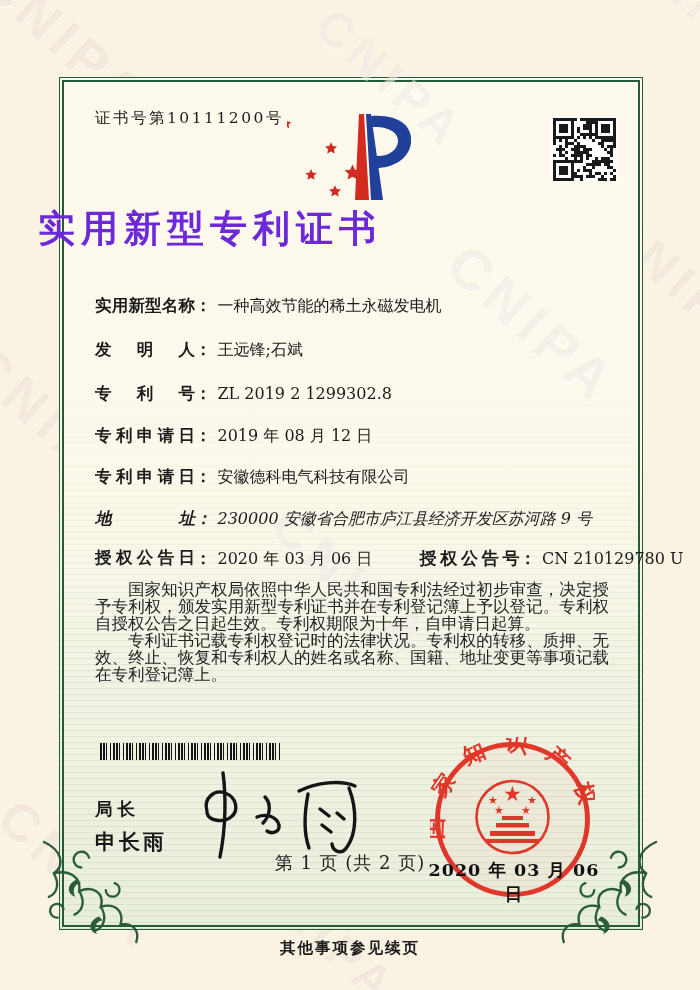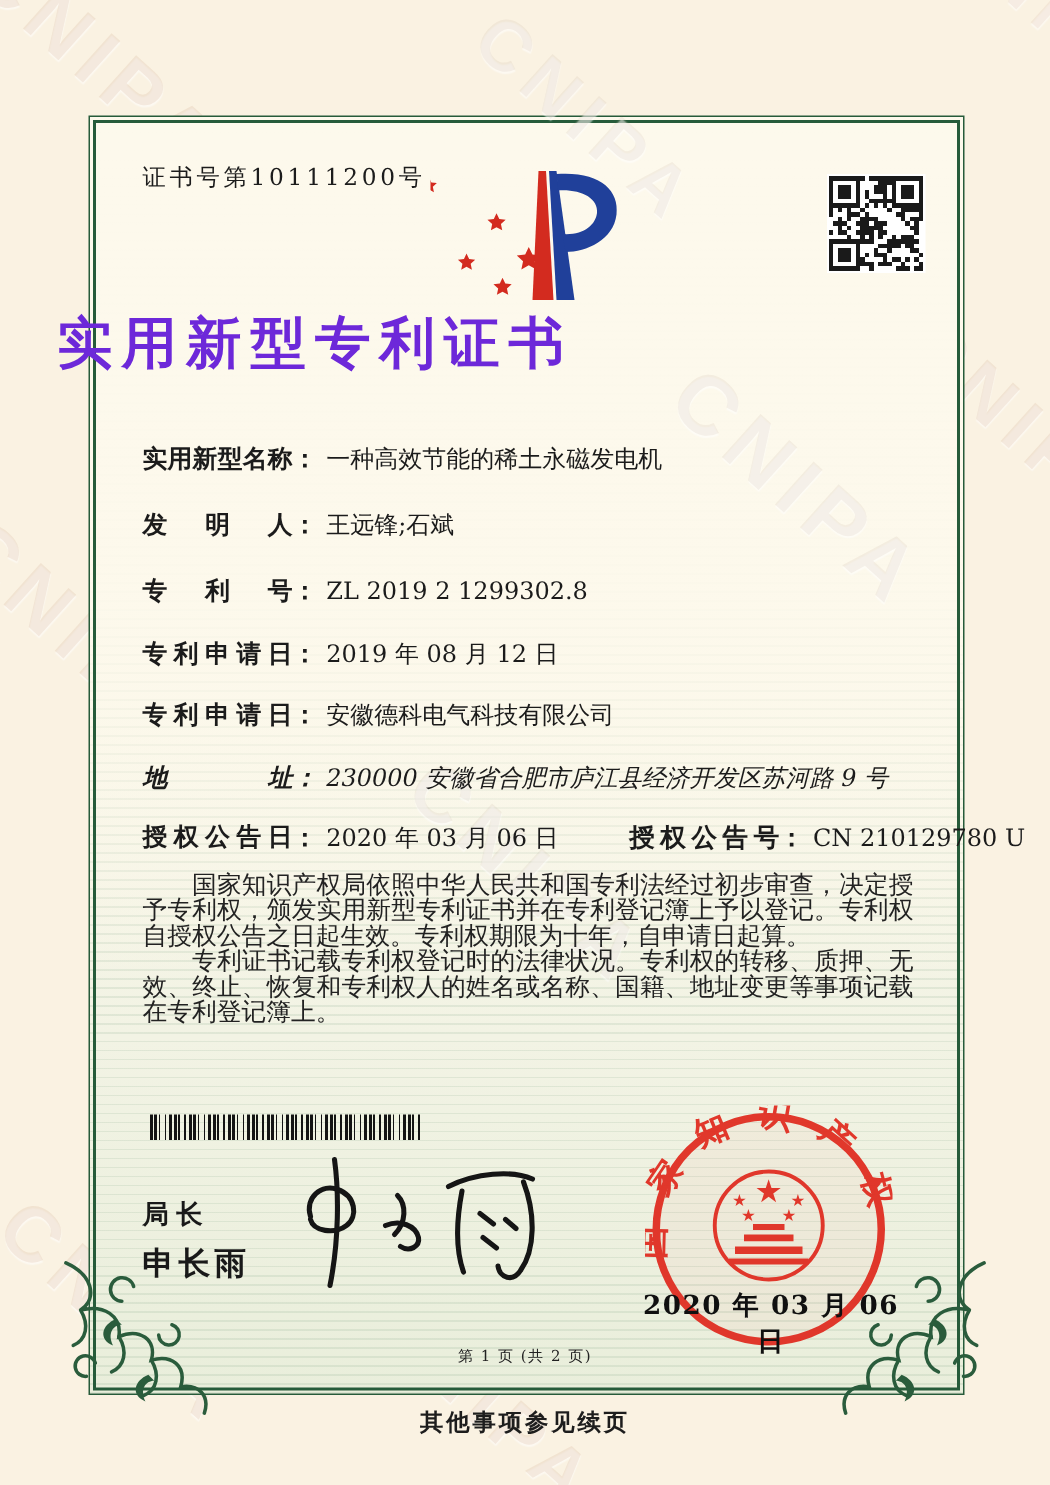--- a/index.html
+++ b/index.html
@@ -72,21 +72,21 @@
   }
 
   .sig-role { left:95px; top:797px; font-size:17.5px; font-weight:600; letter-spacing:5px; color:#191919; }
   .sig-name { left:95px; top:828px; font-size:21px; font-weight:600; letter-spacing:3px; color:#191919; }
 
   .seal-date {
     left:424px; top:858px; width:180px; text-align:center;
     font-size:17.5px; font-weight:700; letter-spacing:1px; color:#101010; z-index:5;
   }
 
-  .pagenum { left:0; right:0; top:897px; text-align:center; font-size:10px; letter-spacing:1px; color:#222; z-index:3; }
+  .pagenum { left:0; right:0; top:851px; text-align:center; font-size:18px; letter-spacing:1px; color:#222; z-index:3; }
   .contnote { left:0; right:0; top:938px; text-align:center; font-size:15.5px; font-weight:600; letter-spacing:2px; color:#1d1d1d; z-index:3; }
 
   svg { display:block; }
   .seal-svg { opacity:.93; }
   .seal-ring-text { font-family:"DejaVu Serif",serif; font-size:22px; font-weight:700; letter-spacing:18px; fill:#e02a1e; }
 </style>
 </head>
 <body>
 
 <div class="page">

